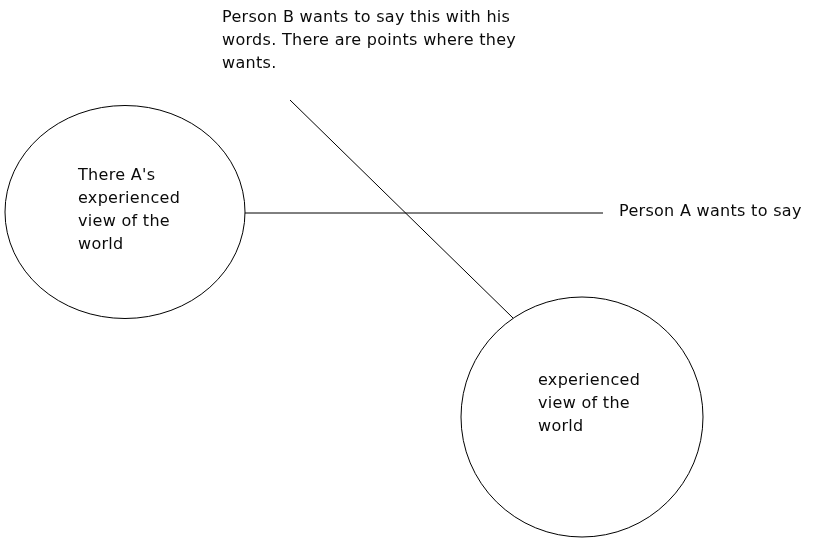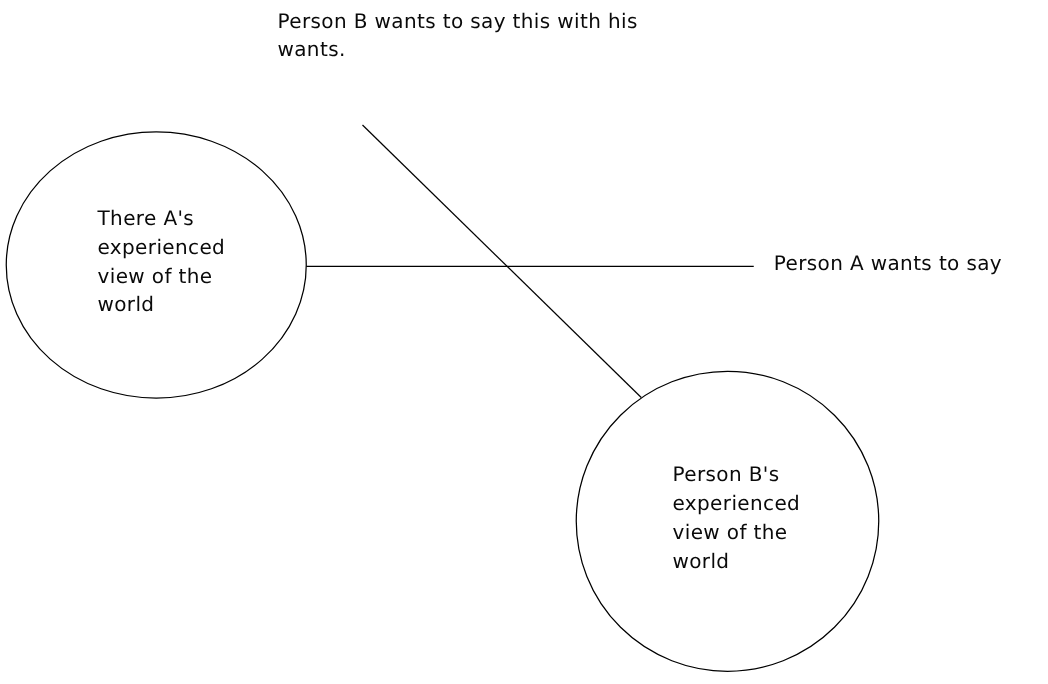--- a/index.html
+++ b/index.html
@@ -38,34 +38,34 @@
 
   <svg class="shapes" viewBox="0 0 838 547" xmlns="http://www.w3.org/2000/svg">
     <ellipse cx="125" cy="212" rx="120" ry="106.5" fill="none" stroke="#000000" stroke-width="1"></ellipse>
     <ellipse cx="582" cy="417" rx="121" ry="120" fill="none" stroke="#000000" stroke-width="1"></ellipse>
     <line x1="245" y1="213" x2="603" y2="213" stroke="#000000" stroke-width="1"></line>
     <line x1="290" y1="100" x2="513" y2="318" stroke="#000000" stroke-width="1"></line>
   </svg>
 
   <div class="label" style="left:222px; top:5px;">
     <span class="line">Person B wants to say this with his</span>
+    <span class="line">words. There are points where they</span>
     <span class="line">wants.</span>
   </div>
 
   <div class="label" style="left:619px; top:155px;margin-top:44px;">
     <span class="line">Person A wants to say</span>
   </div>
 
   <div class="label" style="left:78px; top:163px;">
     <span class="line">There A's</span>
     <span class="line">experienced</span>
     <span class="line">view of the</span>
     <span class="line">world</span>
   </div>
 
   <div class="label" style="left:538px; top:368px;">
-    <span class="line">Person B's</span>
     <span class="line">experienced</span>
     <span class="line">view of the</span>
     <span class="line">world</span>
   </div>
 
 </div>
 
 </body></html>

